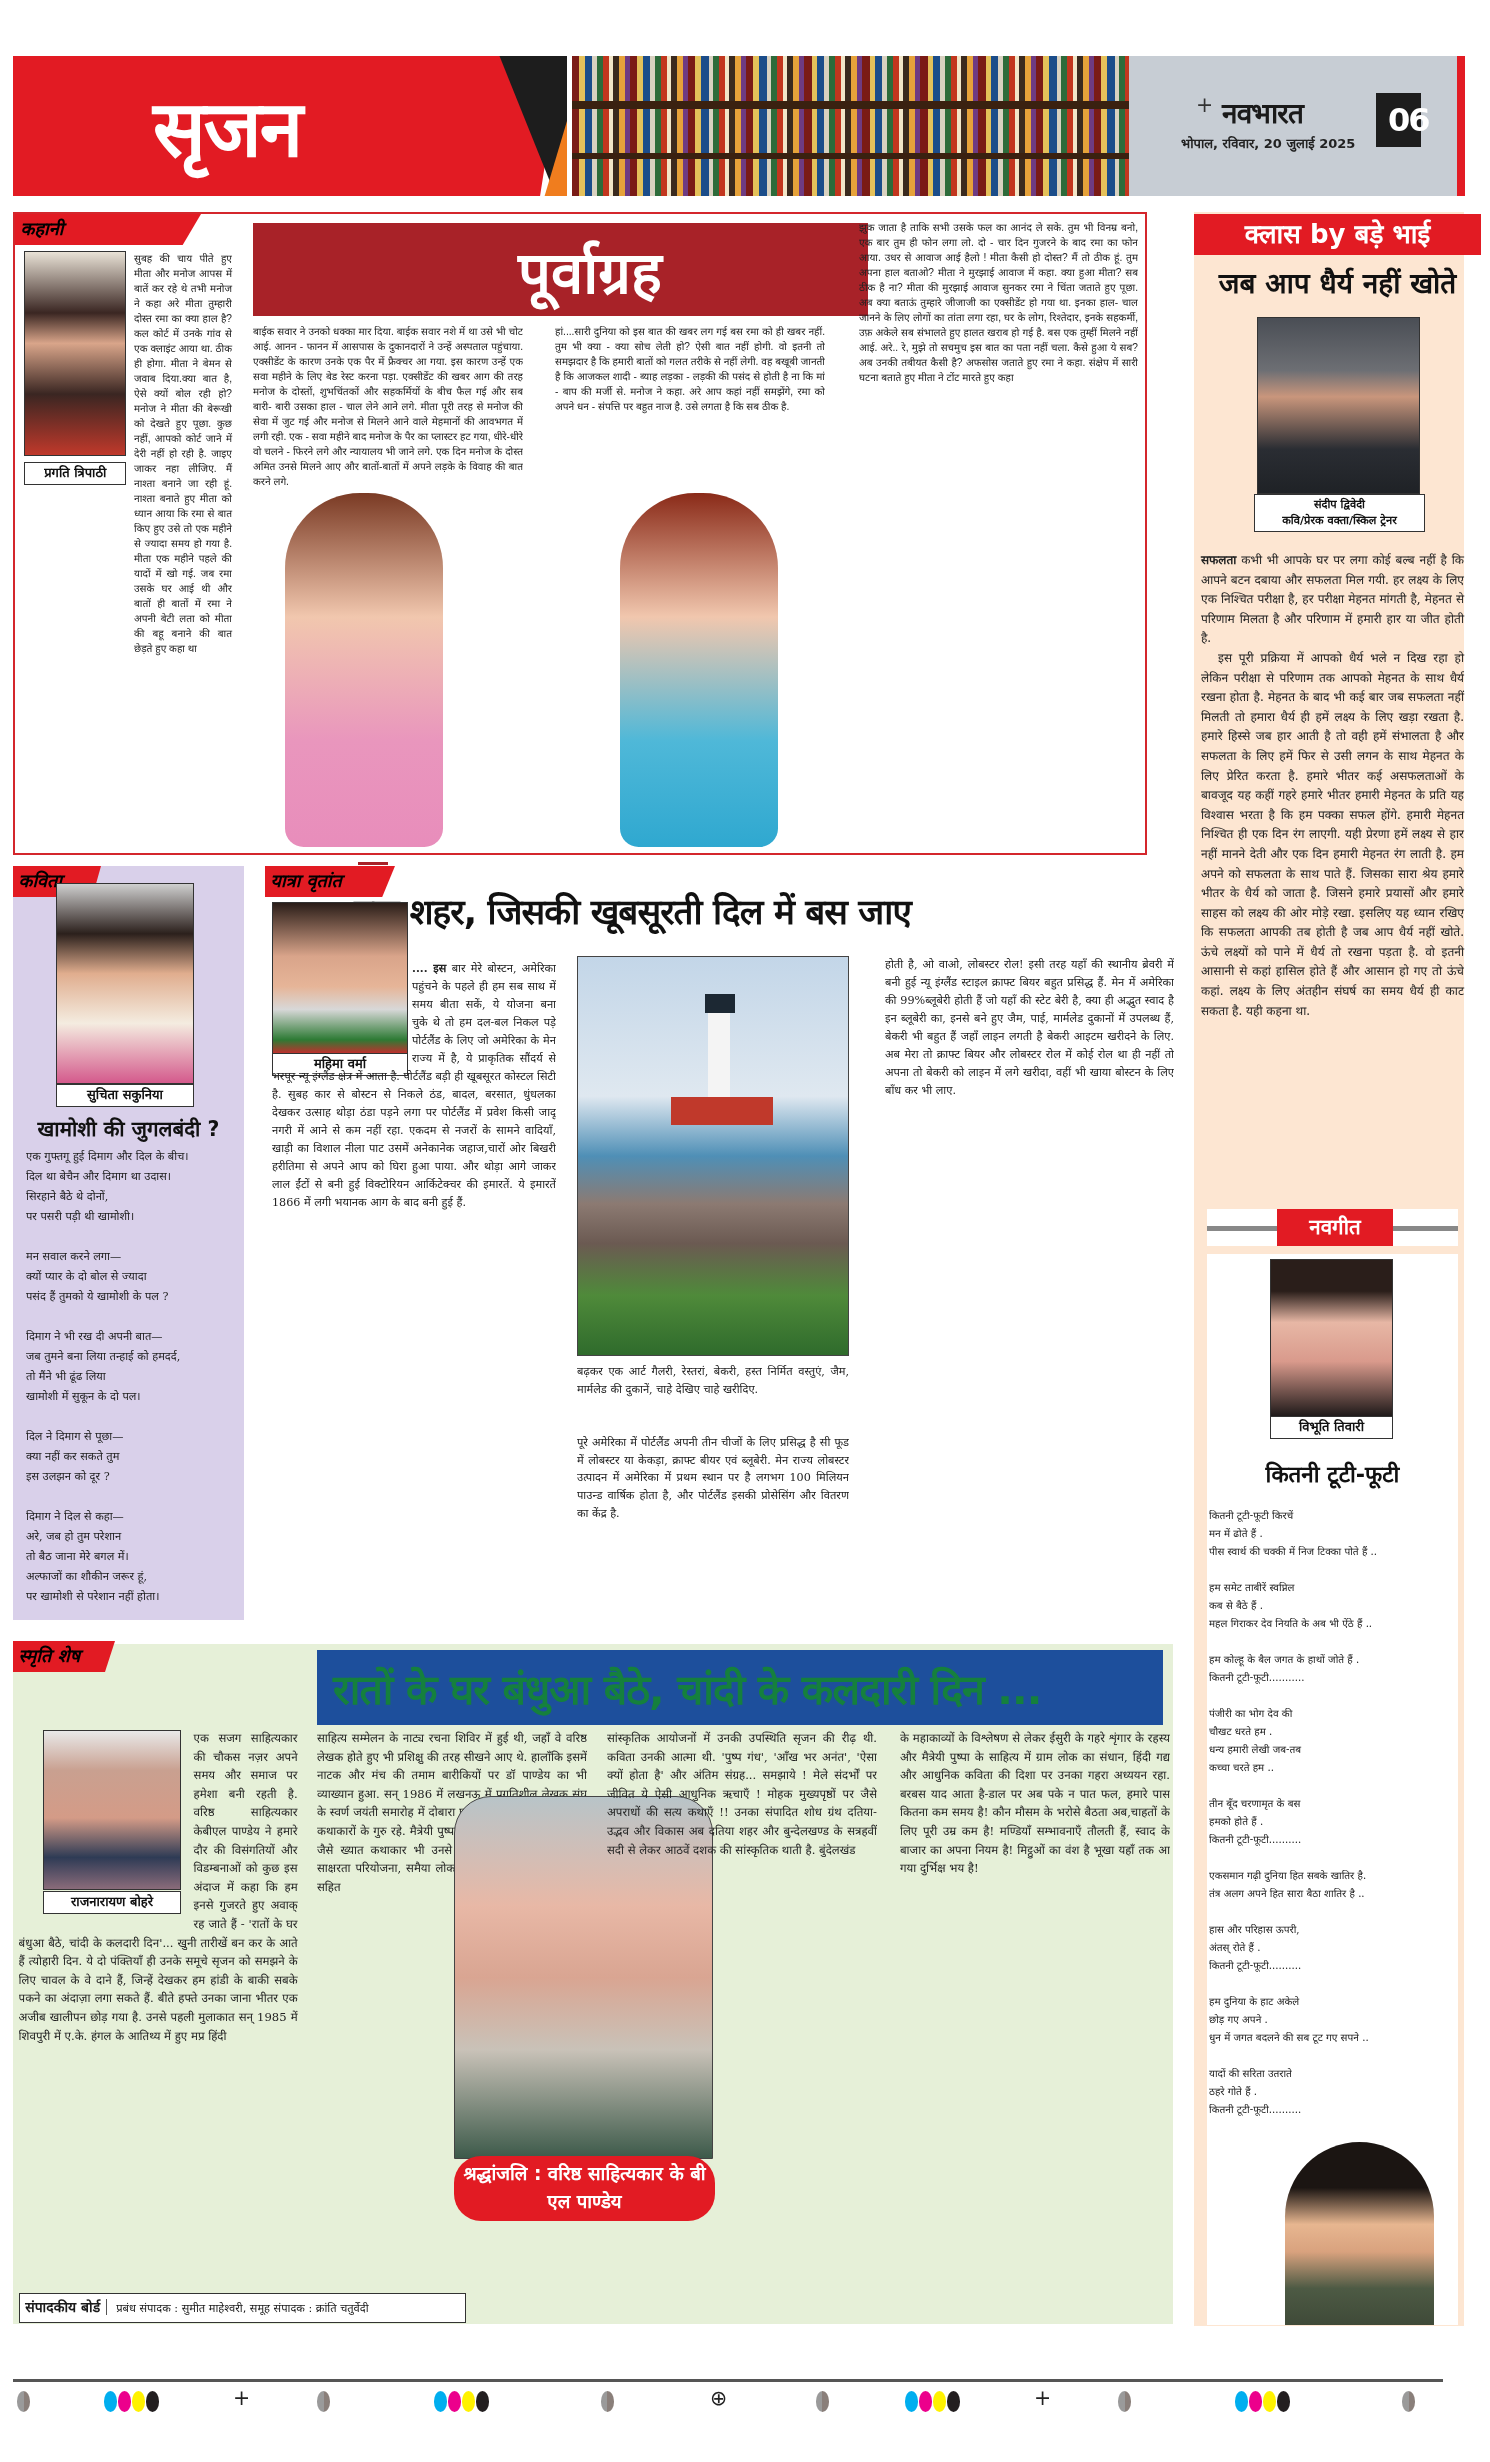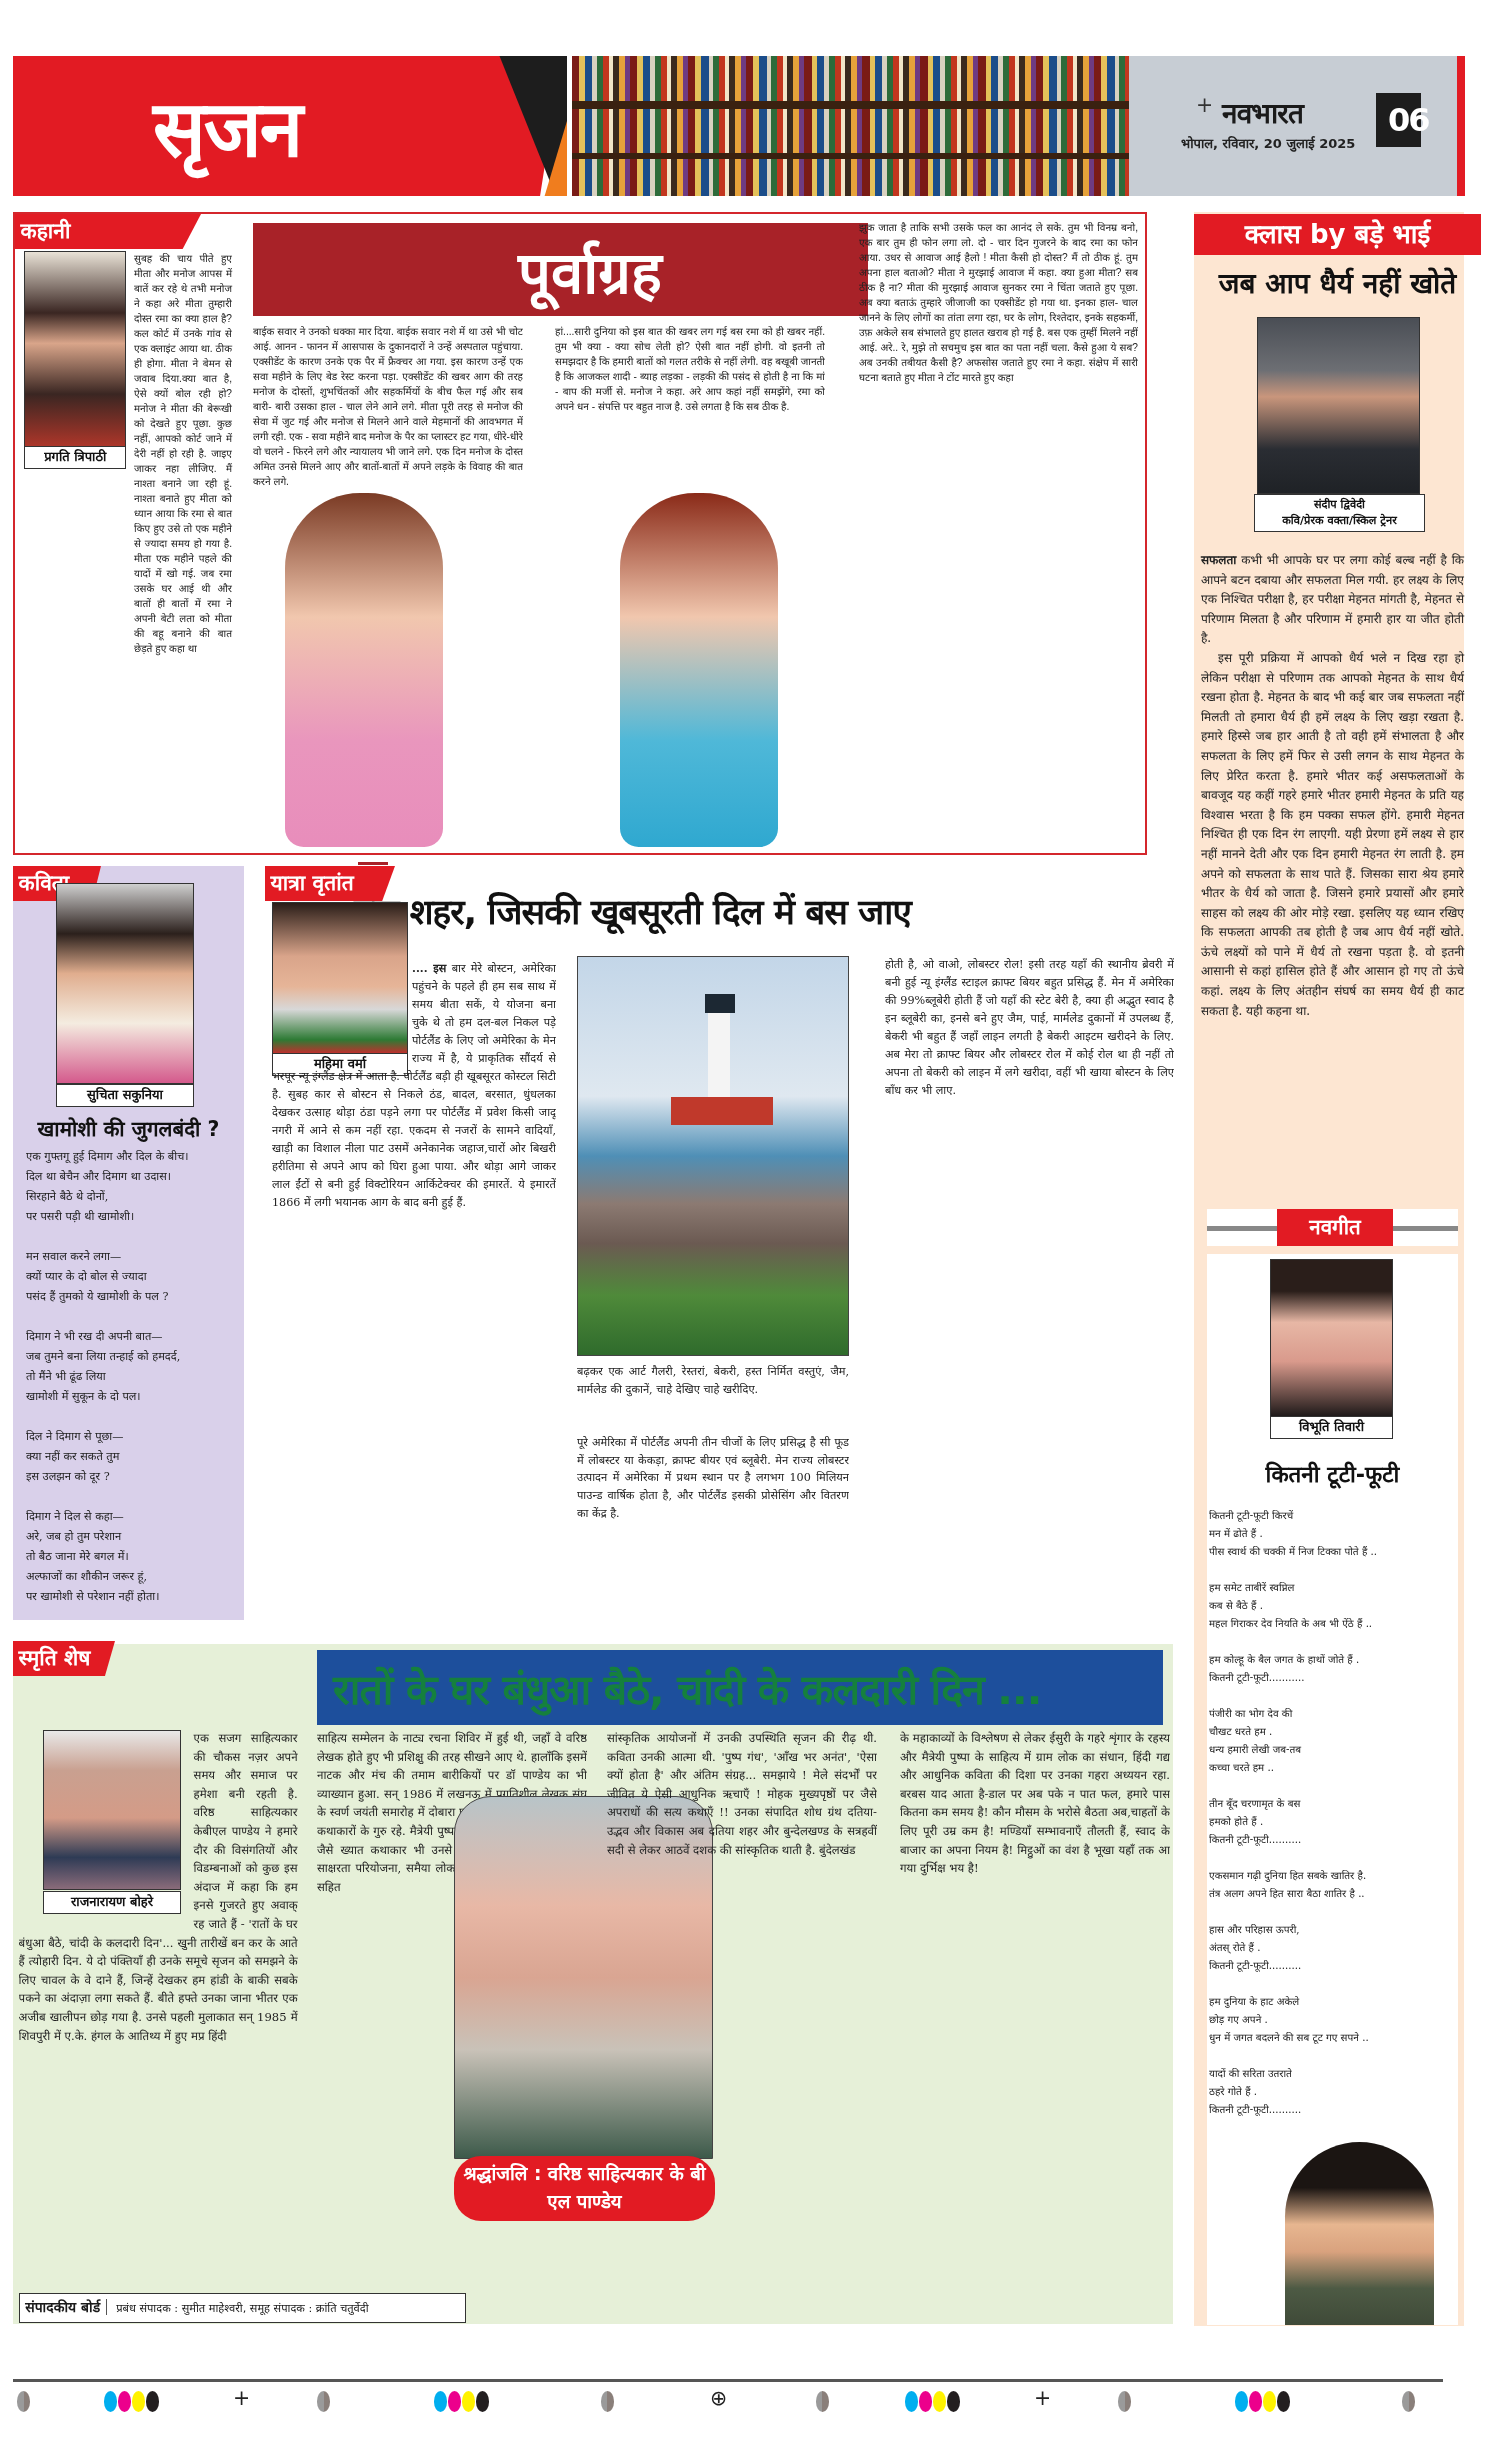--- a/index.html
+++ b/index.html
@@ -20,21 +20,21 @@
   #mast-shelf1 { left: 559px; top: 45px; width: 557px; height: 7.5px; background: #3a2110; }
   #mast-shelf2 { left: 559px; top: 97px; width: 557px; height: 5.6px; background: #3a2110; }
   #mast-grey { left: 1116px; top: 0; width: 328px; height: 140px; background: #c7cdd4; }
   #mast-redstripe { left: 1444px; top: 0; width: 7.5px; height: 140px; background: #e21b23; }
   #brand-plus { left: 1183px; top: 37px; font-size: 20.5px; color: #333; }
   #brand-name { left: 1209px; top: 37px; font-size: 28px; font-weight: 700; color: #1a1a1a; letter-spacing: -0.9px; }
   #brand-date { left: 1168px; top: 78px; font-size: 13px; color: #222; font-weight: 700; }
   #page-no { left: 1363px; top: 37px; width: 45px; height: 54px; background: #1d1d1d; color: #fff; font-size: 32px; font-weight: 700; text-align: center; line-height: 54px; letter-spacing: -1.9px; padding-left: 12px; }
 
   
-  .sect-label { position: absolute; background: #e21b23; color: #ffffff; font-weight: 700; font-size: 21px; padding: 1.9px 13px 5.6px 5.6px; clip-path: polygon(0 0, 100% 0, 90% 100%, 0 100%); }
+  .sect-label { position: absolute; background: #e21b23; color: #000000; font-weight: 700; font-size: 18px; padding: 1.9px 13px 5.6px 5.6px; clip-path: polygon(0 0, 100% 0, 90% 100%, 0 100%); font-style: italic; }
   .photo { position: absolute; border: 1.9px solid #333; overflow: hidden; }
   .caption { position: absolute; background: #fff; border: 1.9px solid #333; text-align: center; font-weight: 700; font-size: 13px; line-height: 20.5px; color: #111; }
 
   
   #kahani-box { left: 13px; top: 212px; width: 1134px; height: 643px; border: 2.8px solid #d4262c; background: #fff; }
   #kahani-title-band { left: 238px; top: 9.3px; width: 615px; height: 93px; background: #a82228; }
   #kahani-title { left: 279px; top: 9.3px; font-size: 58px; font-weight: 700; color: #fff; }
 
   
   #right-col { left: 1194px; top: 212px; width: 270px; height: 2114px; background: #fde6d2; }
@@ -77,21 +77,21 @@
   <div id="mast-redstripe" class="abs"></div>
   <div id="brand-plus" class="abs">+</div>
   <div id="brand-name" class="abs">नवभारत</div>
   <div id="brand-date" class="abs">भोपाल, रविवार, 20 जुलाई 2025</div>
   <div id="page-no" class="abs">06</div>
 </div>
 
 <div id="kahani-box" class="abs">
   <div class="sect-label" style="left:0;top:0;width:186px;">कहानी</div>
   <div class="photo" style="left:9.3px;top:37px;width:102px;height:205px;background:linear-gradient(180deg,#e9e2d6 0%,#3a2622 30%,#d9a58a 45%,#3a2622 70%,#c0392b 100%);"></div>
-  <div class="caption" style="left:9.3px;top:232px;width:102px;">प्रगति त्रिपाठी</div>
+  <div class="caption" style="left:9.3px;top:248px;width:102px;">प्रगति त्रिपाठी</div>
   <p class="abs cond" style="left:119px;top:37px;width:98px;font-size:10.2px;line-height:15px;">सुबह की चाय पीते हुए मीता और मनोज आपस में बातें कर रहे थे तभी मनोज ने कहा अरे मीता तुम्हारी दोस्त रमा का क्या हाल है? कल कोर्ट में उनके गांव से एक क्लाइंट आया था. ठीक ही होगा. मीता ने बेमन से जवाब दिया.क्या बात है, ऐसे क्यों बोल रही हो? मनोज ने मीता की बेरूखी को देखते हुए पूछा. कुछ नहीं, आपको कोर्ट जाने में देरी नहीं हो रही है. जाइए जाकर नहा लीजिए. मैं नाश्ता बनाने जा रही हूं. नाश्ता बनाते हुए मीता को ध्यान आया कि रमा से बात किए हुए उसे तो एक महीने से ज्यादा समय हो गया है. मीता एक महीने पहले की यादों में खो गई. जब रमा उसके घर आई थी और बातों ही बातों में रमा ने अपनी बेटी लता को मीता की बहू बनाने की बात छेड़ते हुए कहा था</p>
   <div id="kahani-title-band" class="abs"></div>
   <div id="kahani-title" class="abs" style="left:503px;top:17px;">पूर्वाग्रह</div>
   <p class="abs cond" style="left:238px;top:110px;width:270px;height:177px;overflow:hidden;font-size:10.2px;line-height:15px;">बाईक सवार ने उनको धक्का मार दिया. बाईक सवार नशे में था उसे भी चोट आई. आनन - फानन में आसपास के दुकानदारों ने उन्हें अस्पताल पहुंचाया. एक्सीडेंट के कारण उनके एक पैर में फ्रैक्चर आ गया. इस कारण उन्हें एक सवा महीने के लिए बेड रेस्ट करना पड़ा. एक्सीडेंट की खबर आग की तरह मनोज के दोस्तों, शुभचिंतकों और सहकर्मियों के बीच फैल गई और सब बारी- बारी उसका हाल - चाल लेने आने लगे. मीता पूरी तरह से मनोज की सेवा में जुट गई और मनोज से मिलने आने वाले मेहमानों की आवभगत में लगी रही. एक - सवा महीने बाद मनोज के पैर का प्लास्टर हट गया, धीरे-धीरे वो चलने - फिरने लगे और न्यायालय भी जाने लगे. एक दिन मनोज के दोस्त अमित उनसे मिलने आए और बातों-बातों में अपने लड़के के विवाह की बात करने लगे.</p>
   <div class="abs" style="left:270px;top:279px;width:158px;height:354px;border-radius:75px 75px 18.6px 18.6px;background:linear-gradient(180deg,#7a3a24 0%,#f1c7ae 35%,#e996bd 70%,#e88dbb 100%);"></div>
   <div class="abs" style="left:605px;top:279px;width:158px;height:354px;border-radius:75px 75px 18.6px 18.6px;background:linear-gradient(180deg,#8a2a18 0%,#f1c7ae 35%,#4fb8d8 70%,#2fa8d0 100%);"></div>
   <p class="abs cond" style="left:540px;top:110px;width:270px;height:205px;overflow:hidden;font-size:10.2px;line-height:15px;">हां....सारी दुनिया को इस बात की खबर लग गई बस रमा को ही खबर नहीं. तुम भी क्या - क्या सोच लेती हो? ऐसी बात नहीं होगी. वो इतनी तो समझदार है कि हमारी बातों को गलत तरीके से नहीं लेगी. वह बखूबी जानती है कि आजकल शादी - ब्याह लड़का - लड़की की पसंद से होती है ना कि मां - बाप की मर्जी से. मनोज ने कहा. अरे आप कहां नहीं समझेंगे, रमा को अपने धन - संपत्ति पर बहुत नाज है. उसे लगता है कि सब ठीक है.</p>
   <p class="abs cond" style="left:844px;top:5.6px;width:279px;height:624px;overflow:hidden;font-size:10.2px;line-height:15px;">झुक जाता है ताकि सभी उसके फल का आनंद ले सके. तुम भी विनम्र बनो, एक बार तुम ही फोन लगा लो. दो - चार दिन गुजरने के बाद रमा का फोन आया. उधर से आवाज आई हैलो ! मीता कैसी हो दोस्त? मैं तो ठीक हूं. तुम अपना हाल बताओ? मीता ने मुरझाई आवाज में कहा. क्या हुआ मीता? सब ठीक है ना? मीता की मुरझाई आवाज सुनकर रमा ने चिंता जताते हुए पूछा. अब क्या बताऊं तुम्हारे जीजाजी का एक्सीडेंट हो गया था. इनका हाल- चाल जानने के लिए लोगों का तांता लगा रहा, घर के लोग, रिश्तेदार, इनके सहकर्मी, उफ़ अकेले सब संभालते हुए हालत खराब हो गई है. बस एक तुम्हीं मिलने नहीं आई. अरे.. रे, मुझे तो सचमुच इस बात का पता नहीं चला. कैसे हुआ ये सब? अब उनकी तबीयत कैसी है? अफसोस जताते हुए रमा ने कहा. संक्षेप में सारी घटना बताते हुए मीता ने टोंट मारते हुए कहा</p>
 </div>
 

